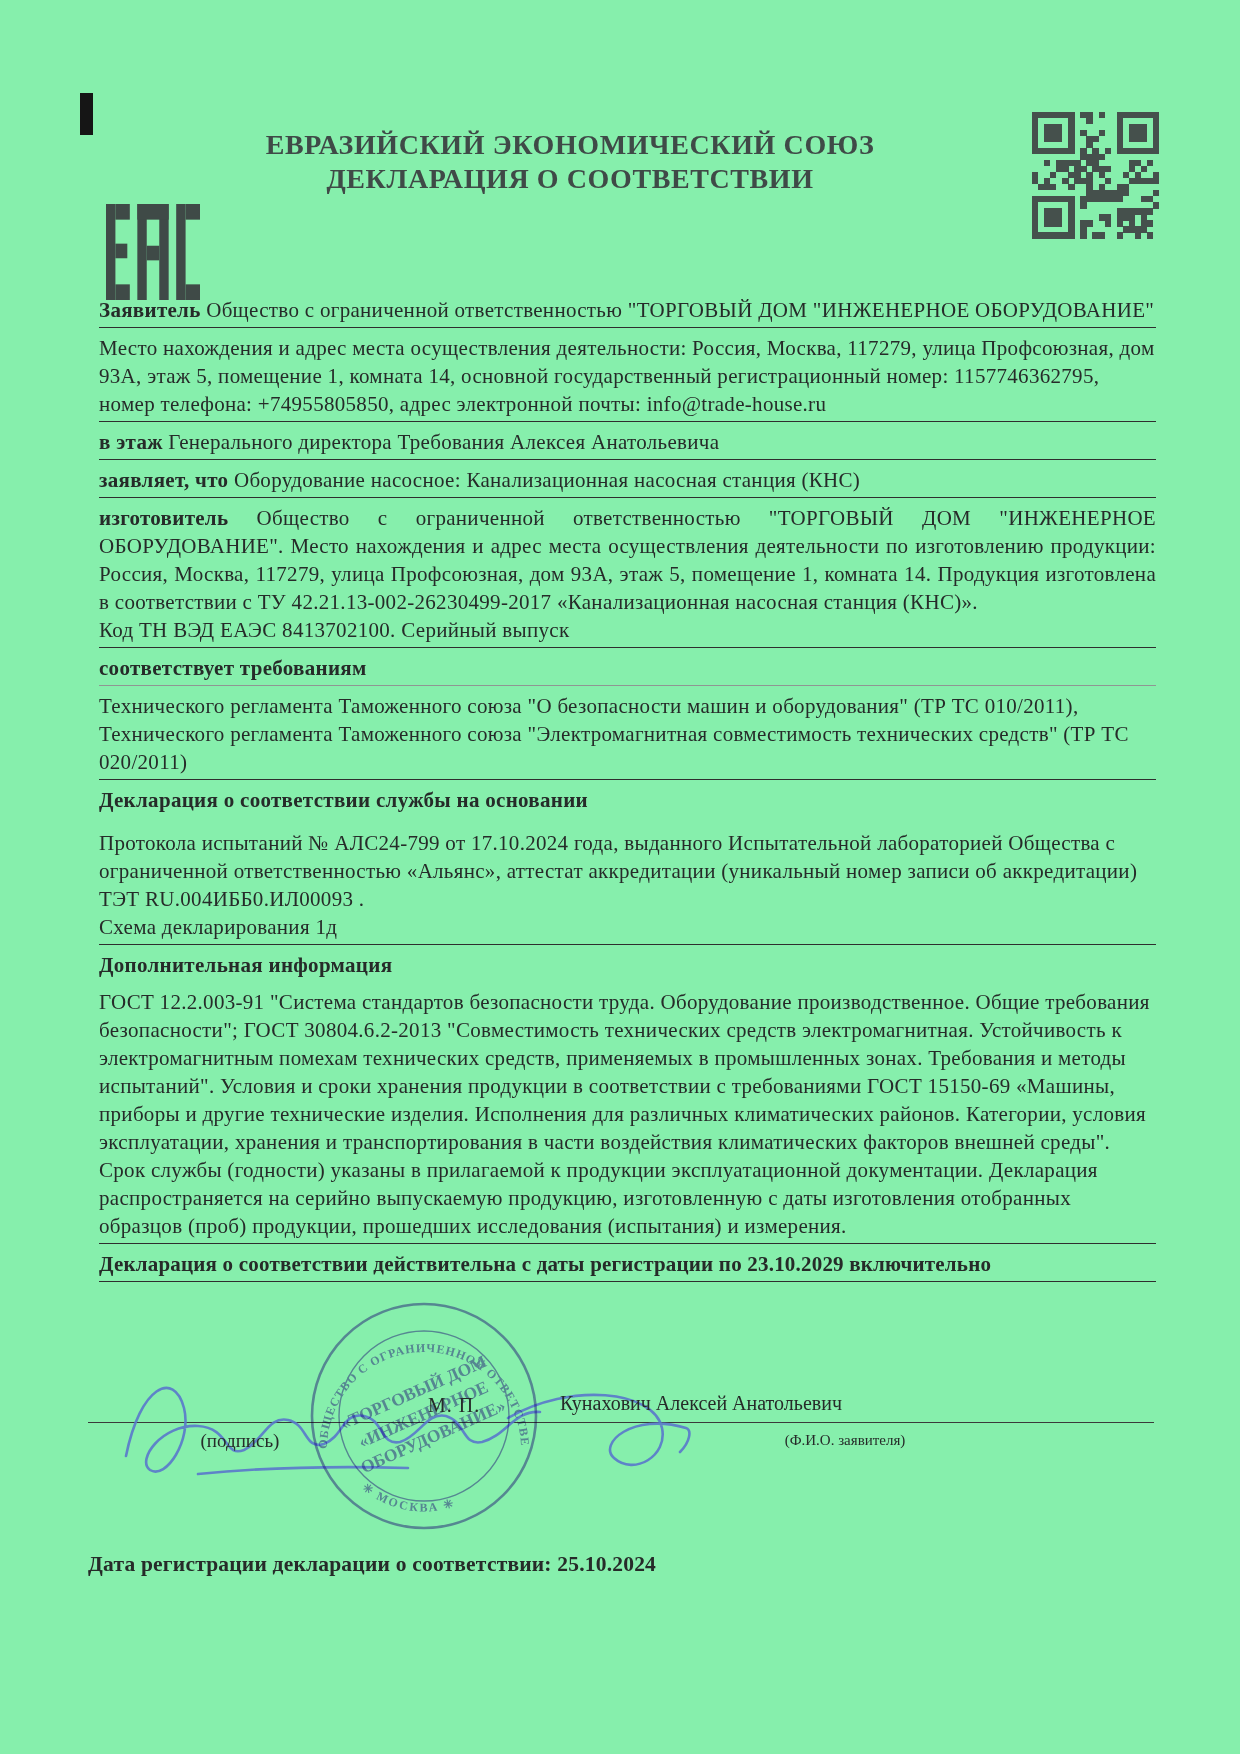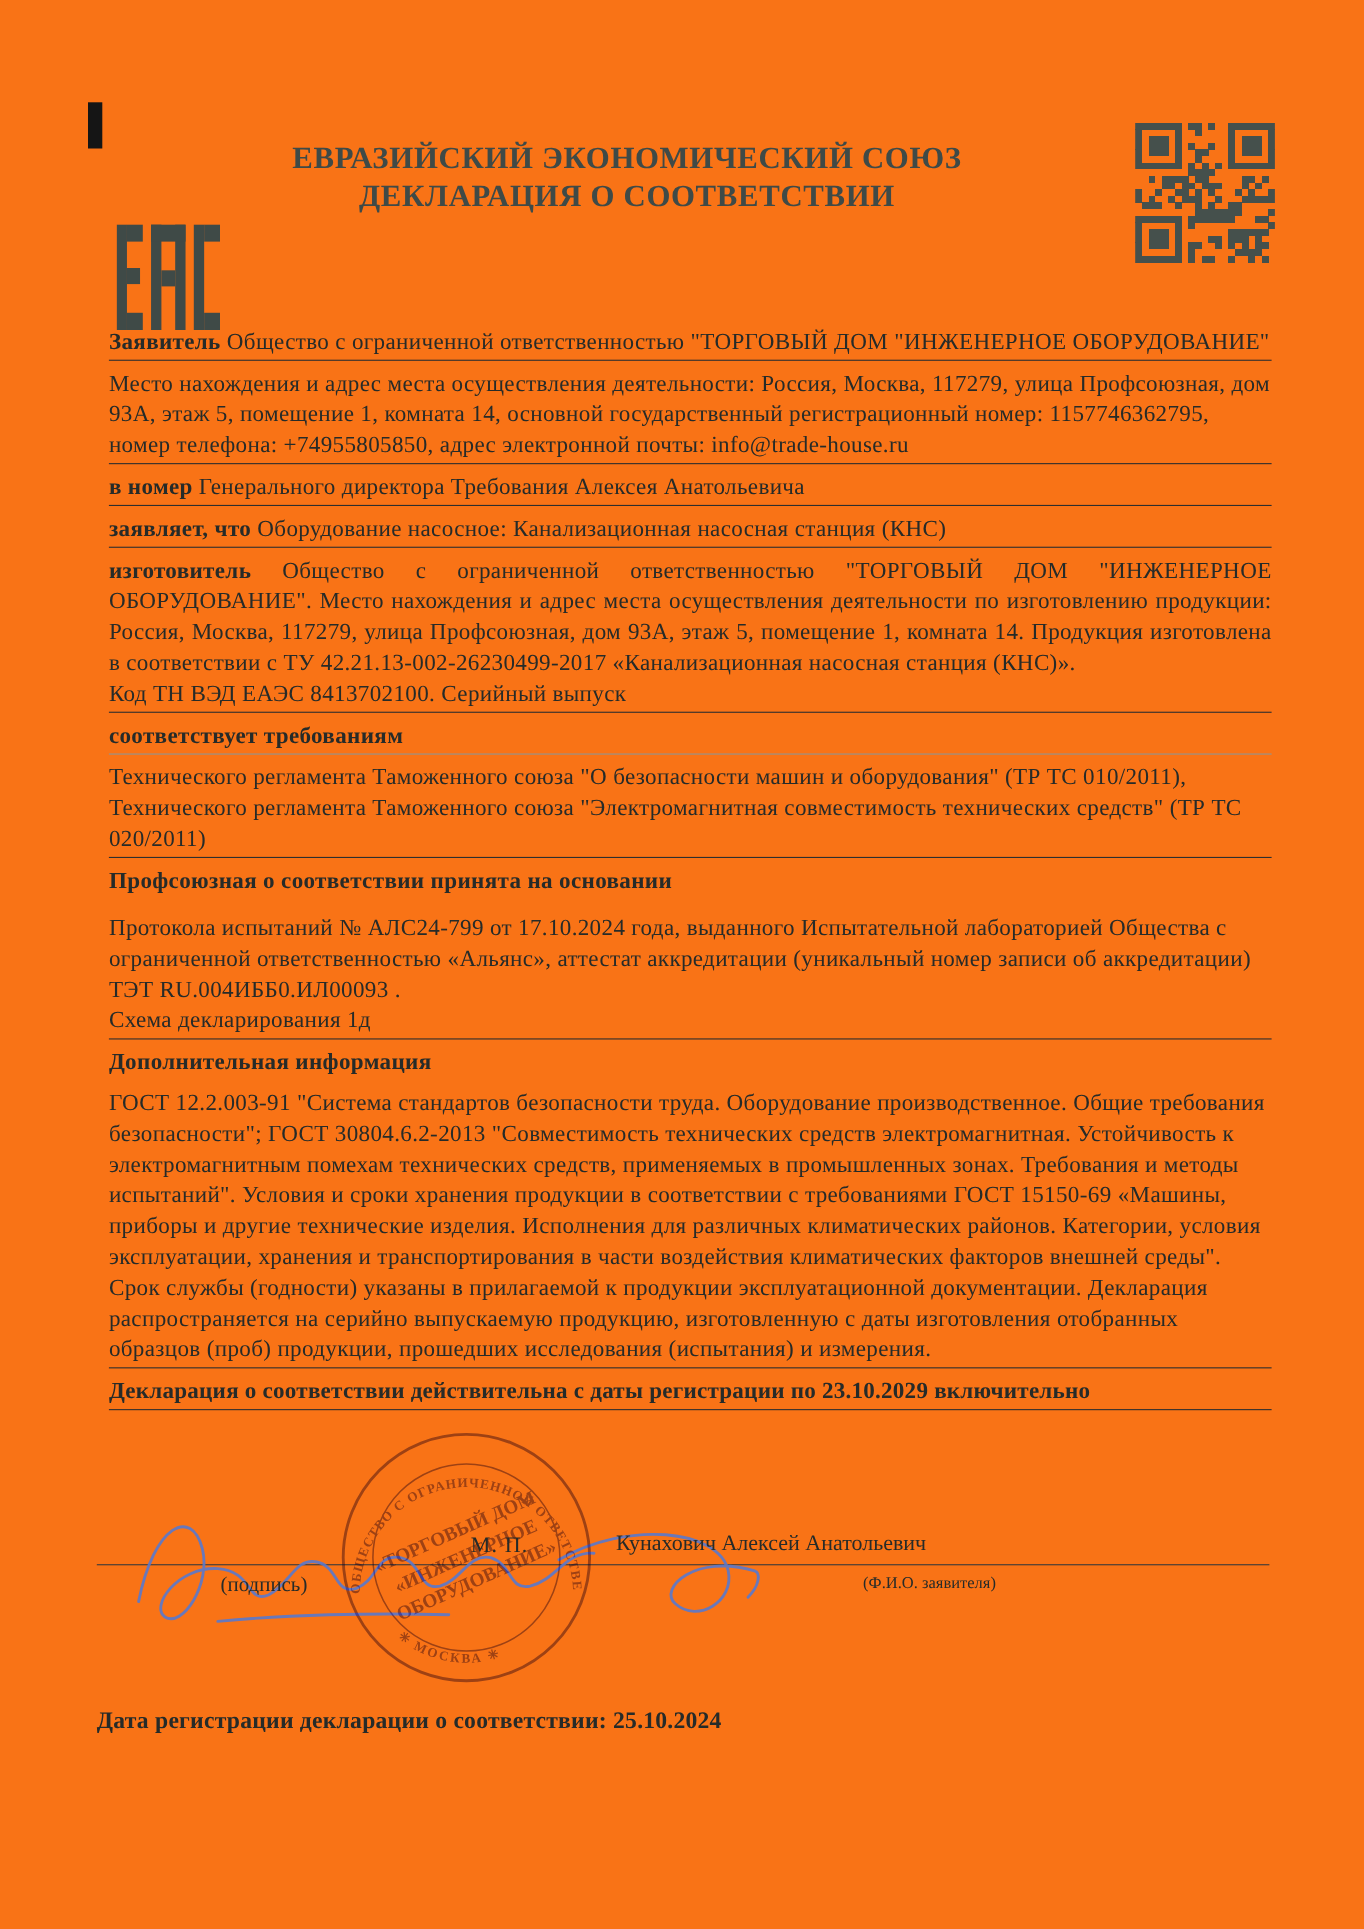--- a/index.html
+++ b/index.html
@@ -9,21 +9,21 @@
     --sig:#5a79cc;
     --stamp:#8d77cf;
   }
   *{margin:0;padding:0;box-sizing:border-box;}
   html,body{background:#ffffff;}
   body{
     width:1240px;height:1754px;position:relative;overflow:hidden;
     font-family:"Liberation Serif","DejaVu Serif",serif;
     color:var(--ink);
   }
-  .page{position:relative;width:1240px;height:1754px;background:#f97316;}
+  .page{position:relative;width:1240px;height:1754px;background:#86efac;}
 
   .corner-mark{position:absolute;left:80px;top:93px;width:13px;height:42px;background:#151515;}
 
   
   .titles{
     position:absolute;left:150px;top:128px;width:840px;text-align:center;
     font-weight:bold;font-size:28px;line-height:34px;color:var(--brand);
     letter-spacing:.6px;
   }
   .eac-logo{position:absolute;left:106px;top:204px;}
@@ -303,21 +303,21 @@
     <div class="sec">
       <span class="lbl">Заявитель</span>
       <span>Общество с ограниченной ответственностью "ТОРГОВЫЙ ДОМ "ИНЖЕНЕРНОЕ ОБОРУДОВАНИЕ"</span>
     </div>
 
     <div class="sec">
       <span>Место нахождения и адрес места осуществления деятельности: Россия, Москва, 117279, улица Профсоюзная, дом 93А, этаж 5, помещение 1, комната 14, основной государственный регистрационный номер: 1157746362795, номер телефона: +74955805850, адрес электронной почты: info@trade-house.ru</span>
     </div>
 
     <div class="sec">
-      <span class="lbl">в номер</span>
+      <span class="lbl">в этаж</span>
       <span>Генерального директора Требования Алексея Анатольевича</span>
     </div>
 
     <div class="sec">
       <span class="lbl">заявляет, что</span>
       <span>Оборудование насосное: Канализационная насосная станция (КНС)</span>
     </div>
 
     <div class="sec">
       <div class="just">
@@ -329,21 +329,21 @@
 
     <div class="sec faint">
       <span class="lbl">соответствует требованиям</span>
     </div>
 
     <div class="sec">
       <span>Технического регламента Таможенного союза "О безопасности машин и оборудования" (ТР ТС 010/2011), Технического регламента Таможенного союза "Электромагнитная совместимость технических средств" (ТР ТС 020/2011)</span>
     </div>
 
     <div class="sec nl">
-      <span class="lbl">Профсоюзная о соответствии принята на основании</span>
+      <span class="lbl">Декларация о соответствии службы на основании</span>
     </div>
 
     <div class="sec">
       <div class="gap-top">Протокола испытаний № АЛС24-799 от 17.10.2024 года, выданного Испытательной лабораторией Общества с ограниченной ответственностью «Альянс», аттестат аккредитации (уникальный номер записи об аккредитации)  ТЭТ RU.004ИББ0.ИЛ00093 .</div>
       <div>Схема декларирования 1д</div>
     </div>
 
     <div class="sec nl">
       <span class="lbl">Дополнительная информация</span>
     </div>

